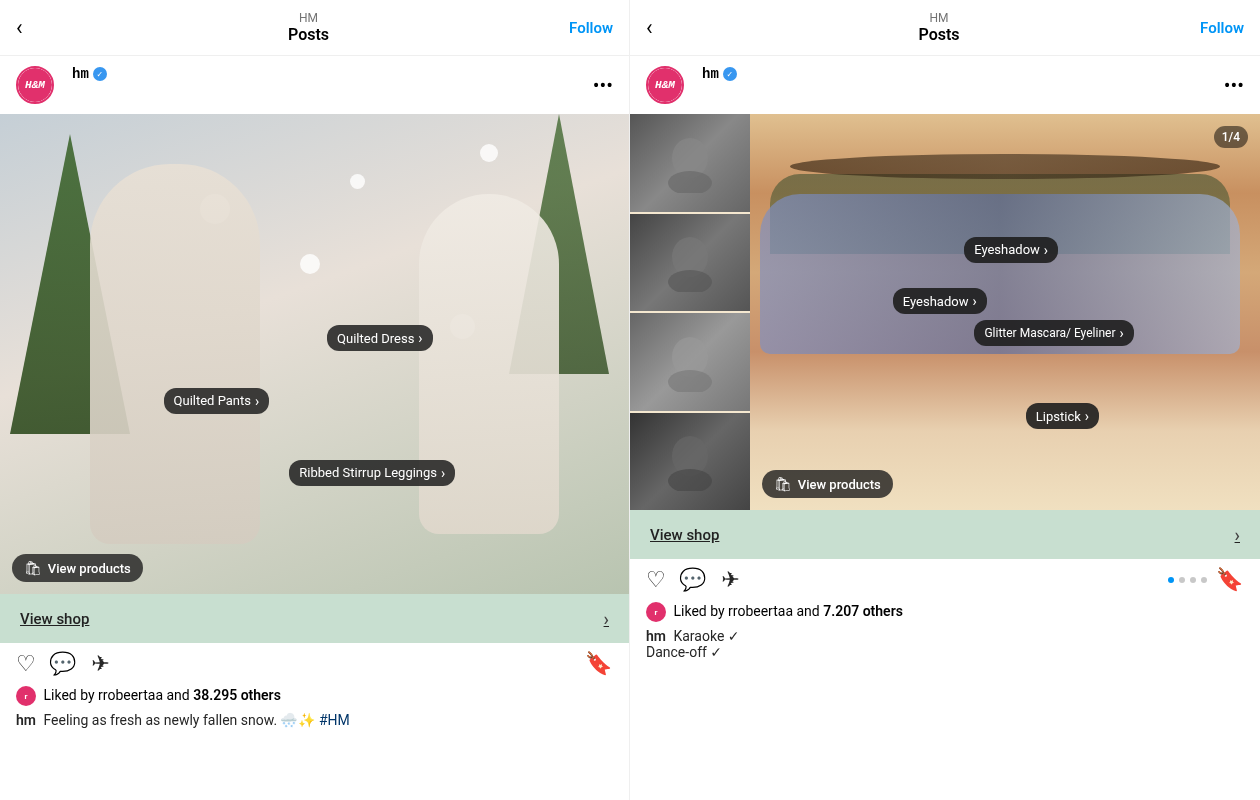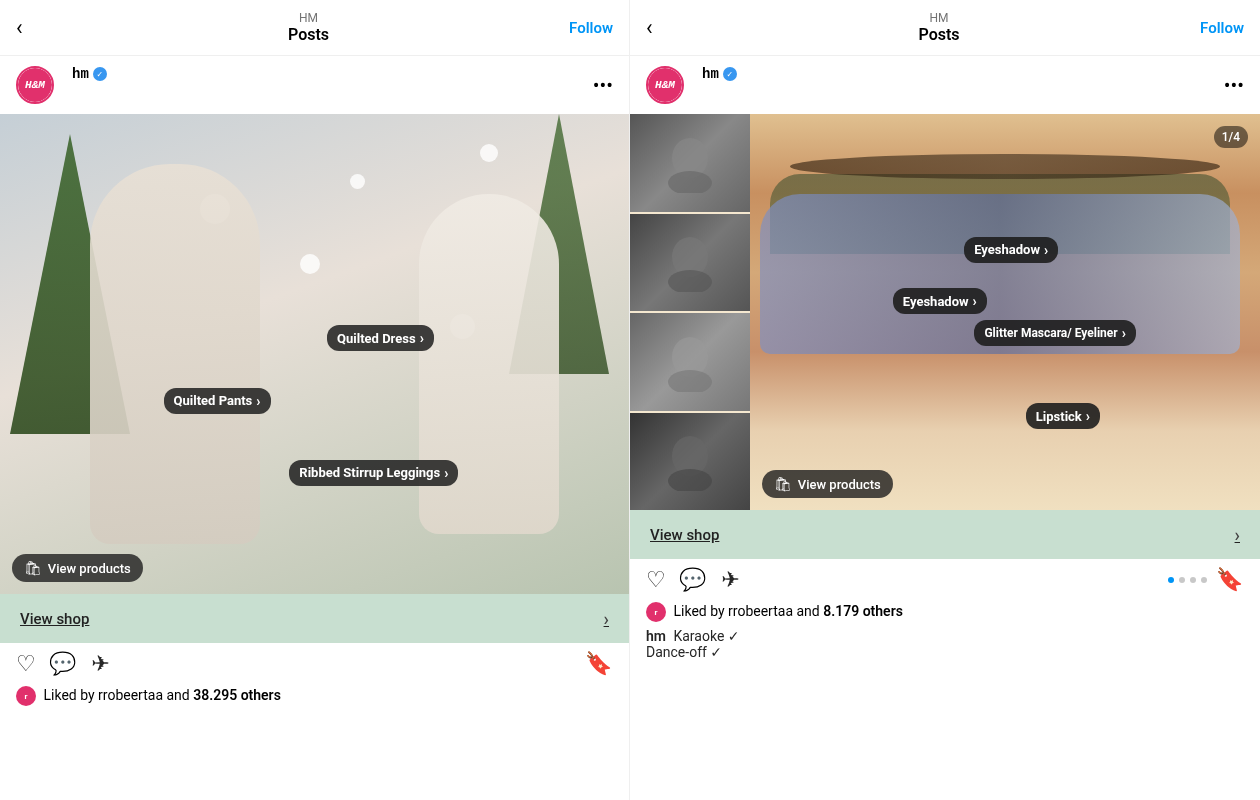--- a/index.html
+++ b/index.html
@@ -191,21 +191,21 @@
       opacity: 0.9;
     }
     
     .product-tag {
       position: absolute;
       background: rgba(30,30,30,0.85);
       color: #fff;
       padding: 5px 10px;
       border-radius: 12px;
       font-size: 13px;
-      font-weight: 700;
+      font-weight: 400;
       white-space: nowrap;
       cursor: pointer;
       display: flex;
       align-items: center;
       gap: 4px;
     }
     .product-tag::after {
       content: '›';
       font-size: 14px;
     }
@@ -474,20 +474,25 @@
   </div>
 
   <div class="likes-row">
     <span class="liked-avatar">
       <span style="color:white;font-size:8px;font-weight:700;">r</span>
     </span>
     <span>Liked by rrobeertaa and</span>
     <span class="likes-count">38.295 others</span>
   </div>
 
+  <div class="caption-row">
+    <span class="caption-username">hm</span>
+    <span>Feeling as fresh as newly fallen snow. 🌨️✨</span>
+    <span class="hashtag">#HM</span>
+  </div>
 </div>
 
 <div class="post-container" style="border-right:none;">
 
   <div class="post-header-nav">
     <span class="nav-back">‹</span>
     <div class="nav-title">
       <div class="account-name">HM</div>
       <div class="posts-label">Posts</div>
     </div>
@@ -588,21 +593,21 @@
       </div>
       <span class="bookmark-icon">🔖</span>
     </div>
   </div>
 
   <div class="likes-row">
     <span class="liked-avatar">
       <span style="color:white;font-size:8px;font-weight:700;">r</span>
     </span>
     <span>Liked by rrobeertaa and</span>
-    <span class="likes-count">8.179 others</span>
+    <span class="likes-count">7.207 others</span>
   </div>
 
   <div class="caption-row">
     <span class="caption-username">hm</span>
     <span>Karaoke ✓</span>
     <br>
     <span>Dance-off ✓</span>
   </div>
 </div>
 

